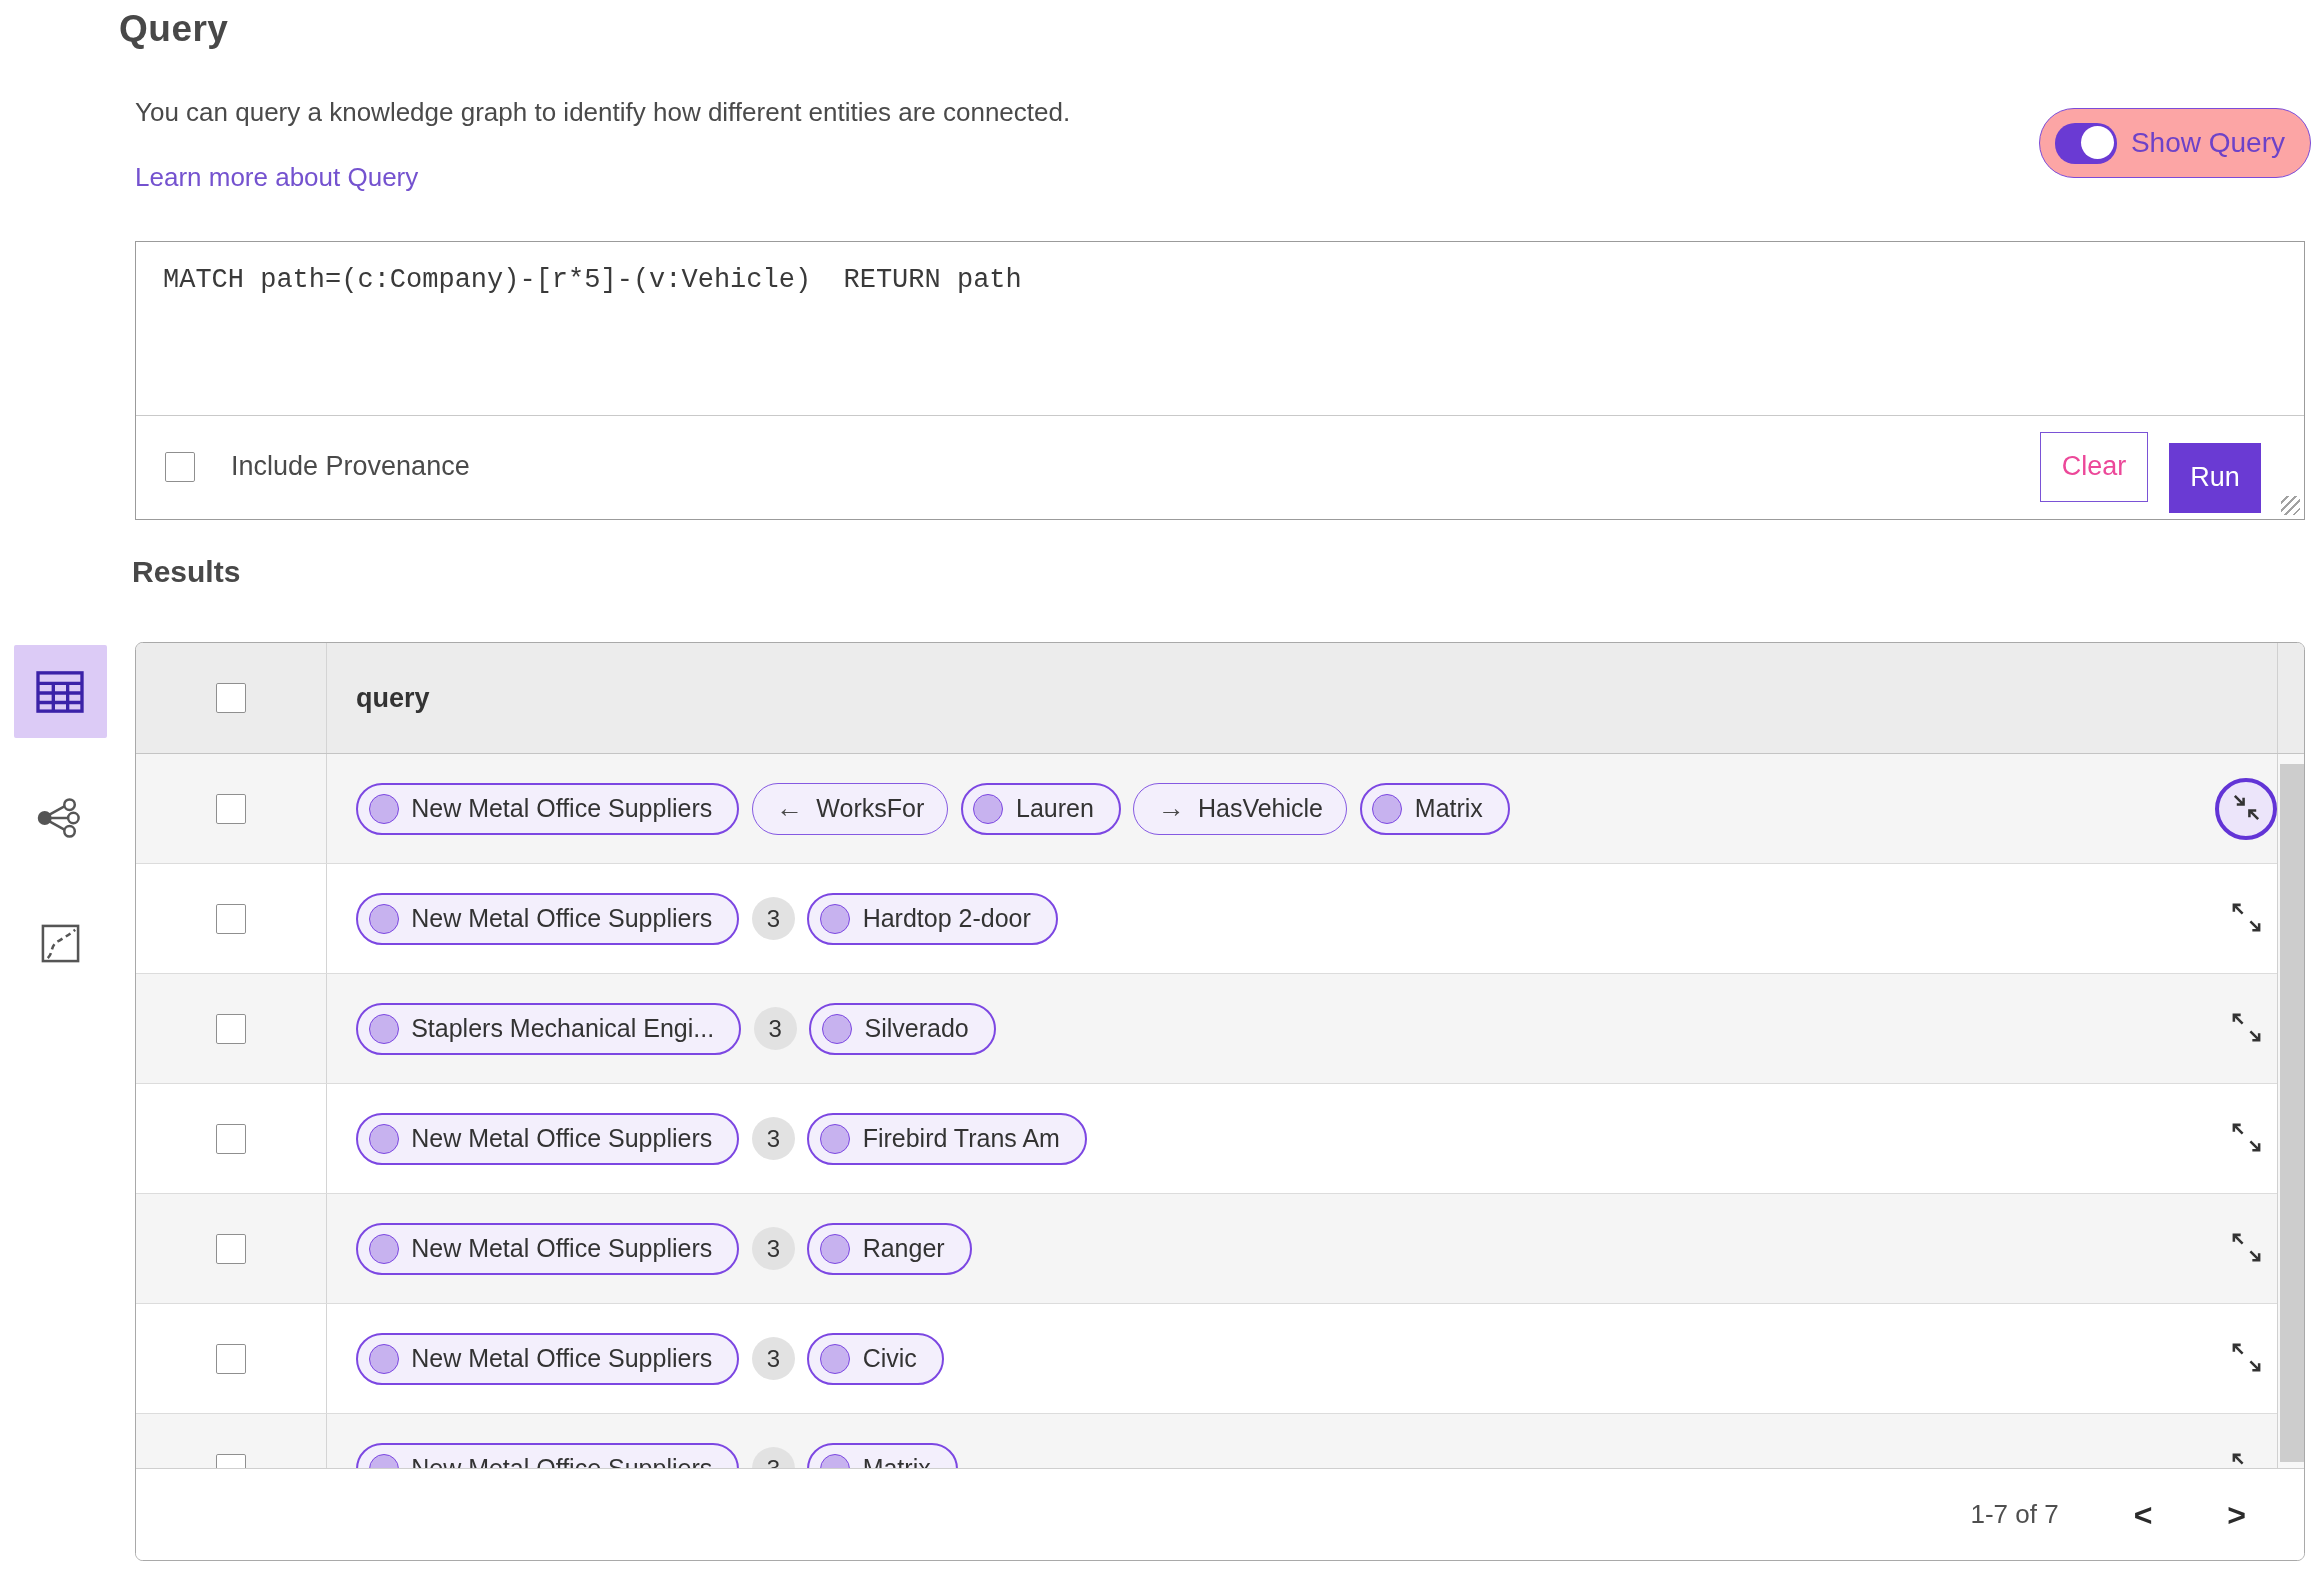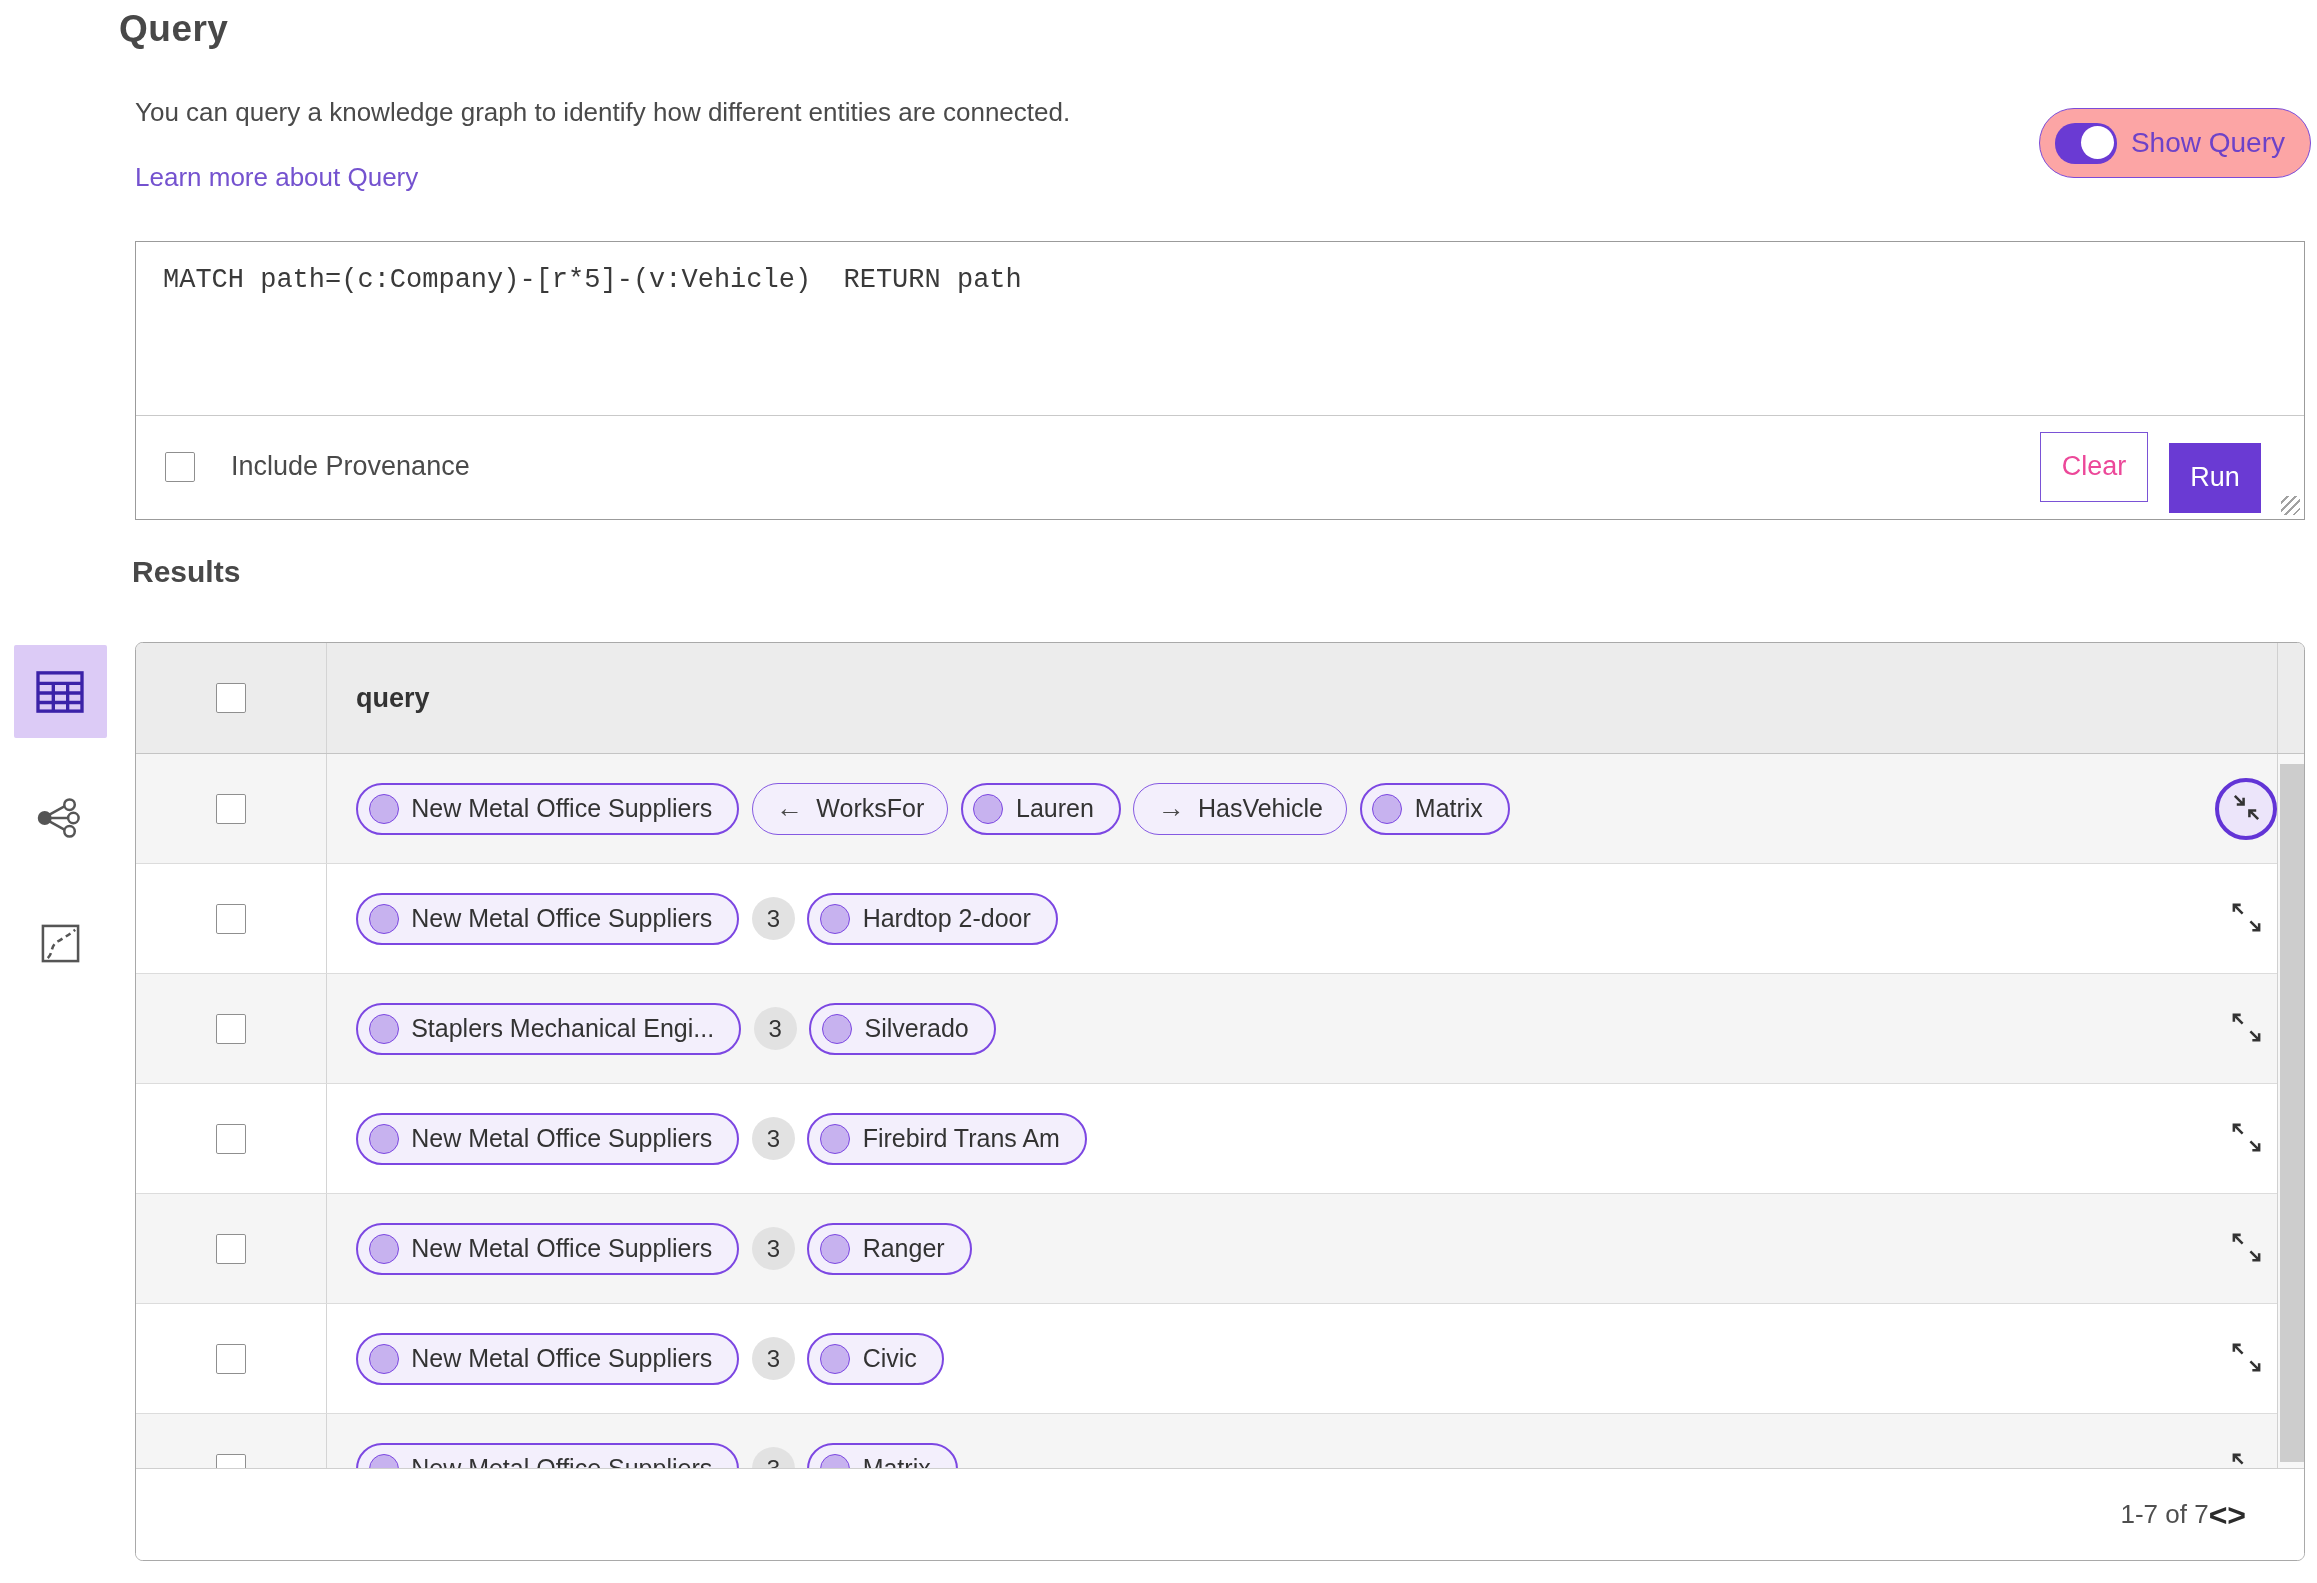--- a/index.html
+++ b/index.html
@@ -63,21 +63,21 @@
   .count-badge { width: 43px; height: 43px; border-radius: 50%; background: #e2e2e2; color: #333;
     display: flex; align-items: center; justify-content: center; font-size: 24px; flex: none; }
 
   .expand-btn { display: flex; align-items: center; justify-content: center; cursor: pointer; background: none; border: none; padding: 0; }
   .expand-btn.focused { width: 62px; height: 62px; border-radius: 50%; border: 4.8px solid #6234d6; background: #ece5fa; }
 
   .scrollbar { position: absolute; right: 0; top: 111px; width: 27px; height: 393px; border-left: 1.9px solid #d0d0d0; background: #f7f7f7; z-index: 2; height: 716px; }
   .scroll-thumb { position: absolute; left: 1.9px; right: 0; top: 9.7px; bottom: 7.7px; background: #cdcdcd; }
 
   .tfoot { position: absolute; left: 0; right: 0; bottom: 0; height: 92px; background: #fff; border-top: 1.9px solid #cfcfcf;
-    display: flex; align-items: center; justify-content: flex-end; padding-right: 58px; z-index: 3; }
+    display: flex; align-items: center; justify-content: flex-end; gap: 75px; padding-right: 58px; z-index: 3; }
   .range-label { font-size: 26px; color: #4f4f4f; }
   .pager-btn { font-size: 32px; font-weight: 700; color: #2b2b2b; background: none; border: none; cursor: pointer; line-height: 1;
     font-family: "Liberation Sans", sans-serif; padding: 0; }
 </style>
 </head>
 <body>
 
 <div class="page">
 
   <div class="page-title">Query</div>

